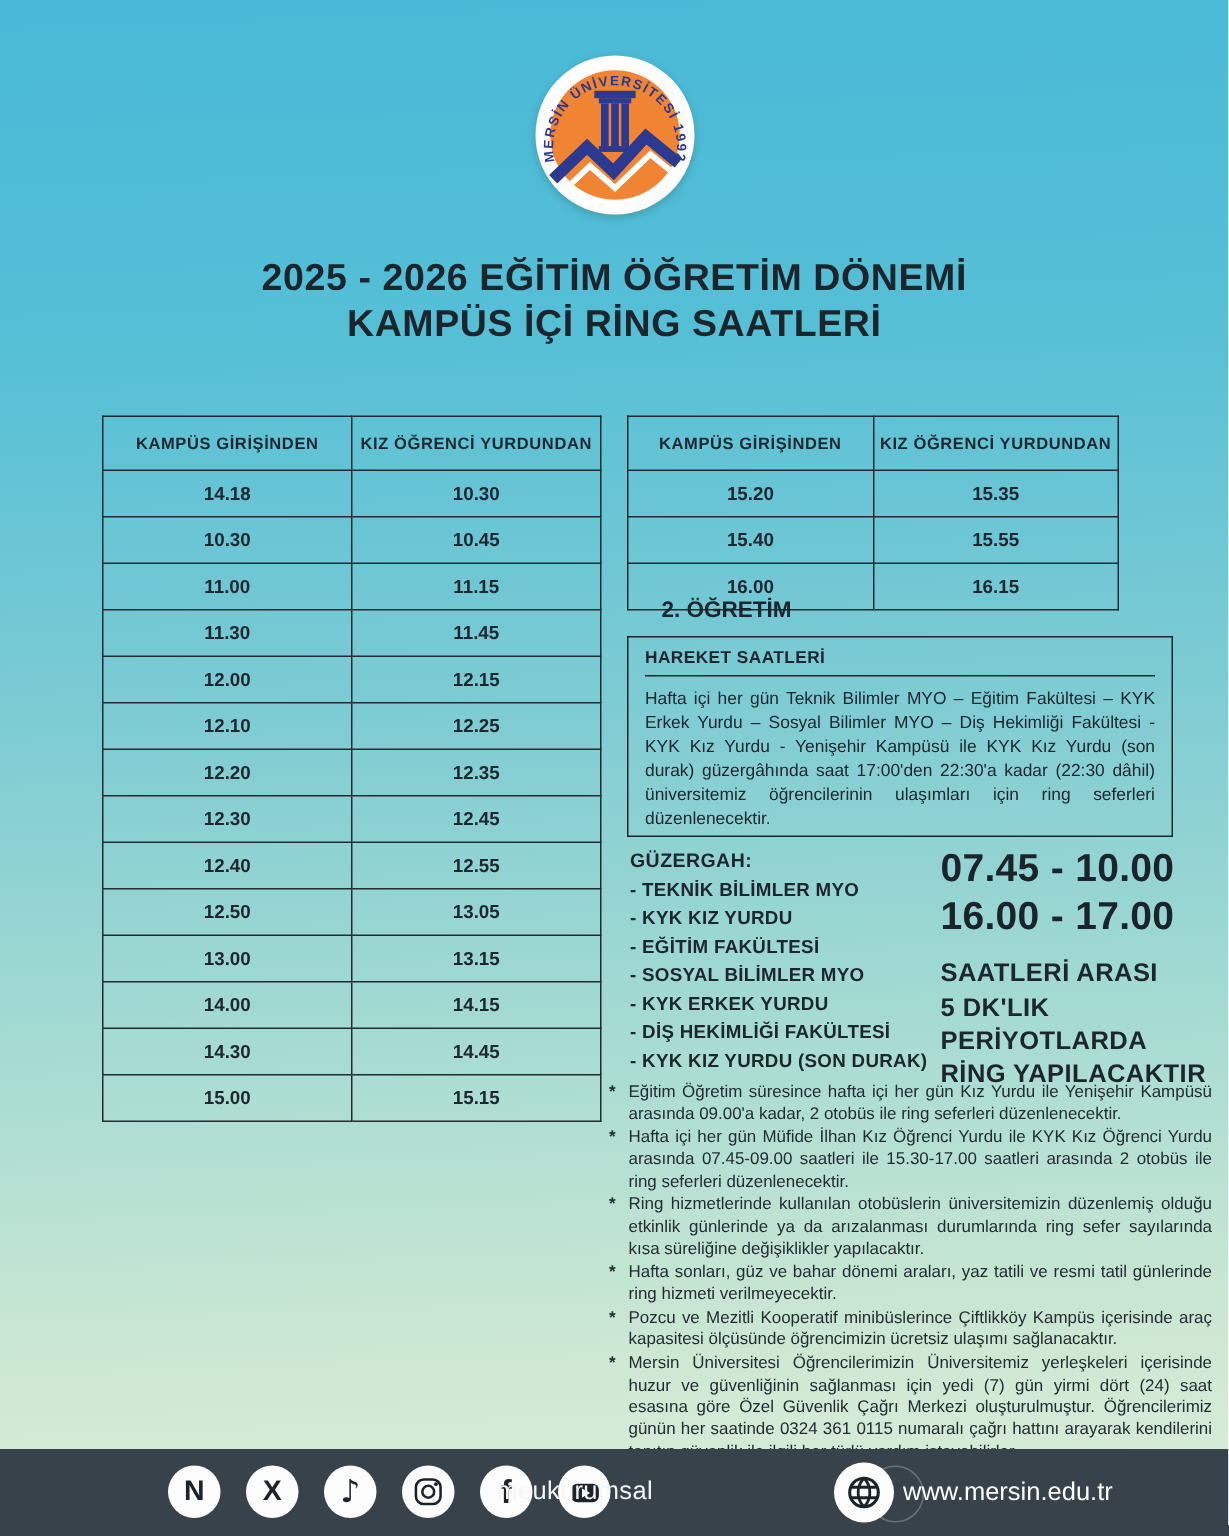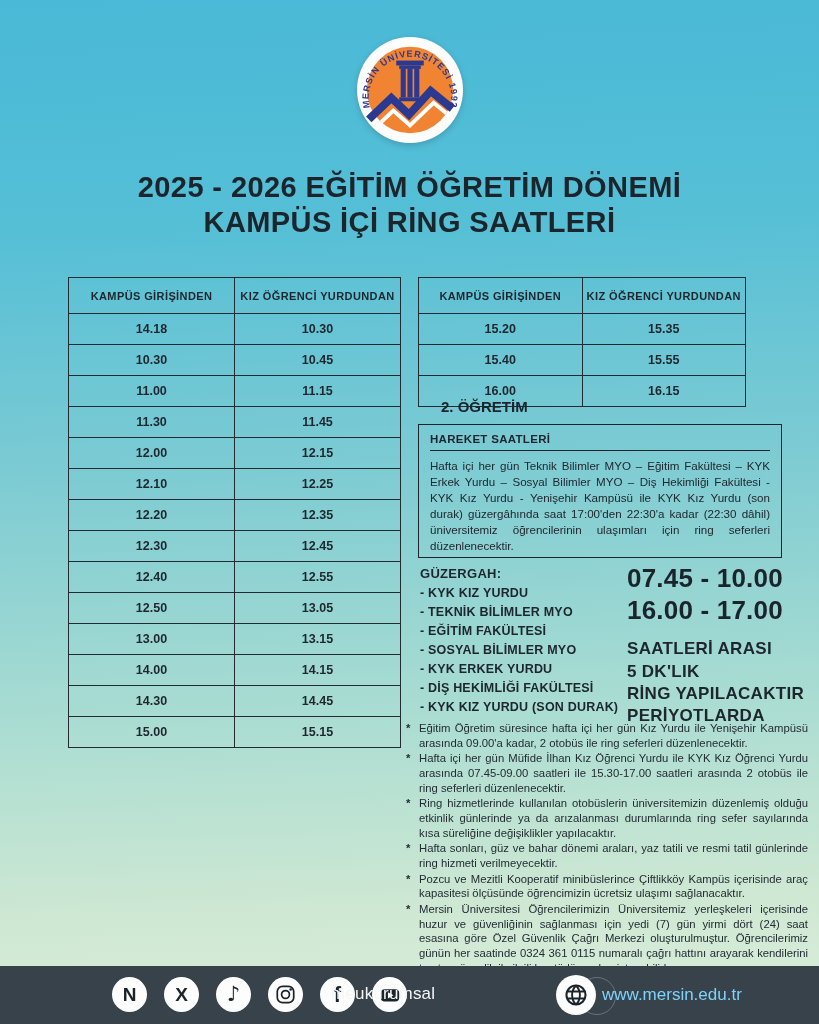--- a/index.html
+++ b/index.html
@@ -9,21 +9,21 @@
     overflow:hidden;
     font-family:"Liberation Sans",sans-serif;
     background:linear-gradient(178deg,#49b9d7 0%,#55bfd6 22%,#7ccbd3 45%,#a8dcd2 68%,#cfe8d3 88%,#d9eedd 100%);
     color:#1d252d;
   }
   
   .logo{position:absolute;left:356px;top:36px;width:108px;height:108px;filter:drop-shadow(0 2px 3px rgba(0,0,0,.18));}
   
   .title{
     position:absolute;top:170px;left:0;width:100%;
-    text-align:center;font-weight:700;font-size:29px;line-height:1.22;
+    text-align:center;font-weight:700;font-size:25px;line-height:1.22;
     letter-spacing:.4px;color:#1c242c;
   }
   
   table.sched{
     position:absolute;border-collapse:collapse;table-layout:fixed;
     background:transparent;
   }
   table.sched th,table.sched td{
     border:1px solid #222b31;text-align:center;vertical-align:middle;
     color:#1e262e;
@@ -59,21 +59,21 @@
     width:35px;height:35px;border-radius:50%;background:#fdfdfd;
     display:flex;align-items:center;justify-content:center;
     color:#1c242b;font-weight:700;
   }
   .icon-letter{font-size:19px;line-height:1;}
   .icon-note{font-size:21px;line-height:1;font-family:"DejaVu Sans",sans-serif;}
   .handle{position:absolute;left:331px;top:18px;color:#f4f6f7;font-size:17px;letter-spacing:.2px;}
   .web-group{position:absolute;left:556px;top:9px;display:flex;align-items:center;}
   .ghost-circle{position:absolute;left:22px;top:2px;width:36px;height:36px;border-radius:50%;border:1px solid rgba(255,255,255,.25);}
   .globe-circle{width:40px;height:40px;border-radius:50%;background:#fdfdfd;display:flex;align-items:center;justify-content:center;position:relative;z-index:1;}
-  .website{color:#7dd3fc;font-size:17px;margin-left:6px;position:relative;z-index:1;}
+  .website{color:#ffffff;font-size:17px;margin-left:6px;position:relative;z-index:1;}
 </style>
 </head>
 <body>
 
 <div class="page">
 
   <svg class="logo" viewBox="0 0 110 110">
     <defs>
       <path id="arc" d="M 15,76 A 42,42 0 1 1 95,76" fill="none"></path>
       <clipPath id="clipOrange">
@@ -197,40 +197,40 @@
   <div class="shift-heading">2. ÖĞRETİM</div>
 
   <div class="hareket-box">
     <div class="box-title">HAREKET SAATLERİ</div>
     <div class="box-text">Hafta içi her gün Teknik Bilimler MYO – Eğitim Fakültesi – KYK Erkek Yurdu – Sosyal Bilimler MYO – Diş Hekimliği Fakültesi - KYK Kız Yurdu - Yenişehir Kampüsü ile KYK Kız Yurdu (son durak) güzergâhında saat 17:00'den 22:30'a kadar (22:30 dâhil) üniversitemiz öğrencilerinin ulaşımları için ring seferleri düzenlenecektir.</div>
   </div>
 
   <div class="route">
     <div class="route-title">GÜZERGAH:</div>
     <ul class="route-list" id="route-list">
+        <li>- TEKNİK BİLİMLER MYO</li>
         <li>- KYK KIZ YURDU</li>
-        <li>- TEKNİK BİLİMLER MYO</li>
         <li>- EĞİTİM FAKÜLTESİ</li>
         <li>- SOSYAL BİLİMLER MYO</li>
         <li>- KYK ERKEK YURDU</li>
         <li>- DİŞ HEKİMLİĞİ FAKÜLTESİ</li>
         <li>- KYK KIZ YURDU (SON DURAK)</li>
       </ul>
   </div>
 
   <div class="interval">
     <div class="big">
       <div>07.45 - 10.00</div>
       <div>16.00 - 17.00</div>
     </div>
     <div class="sub" id="interval-sub">
         <div>SAATLERİ ARASI</div>
         <div>5 DK'LIK</div>
+        <div>PERİYOTLARDA</div>
         <div>RİNG YAPILACAKTIR</div>
-        <div>PERİYOTLARDA</div>
       </div>
   </div>
 
   <ul class="footnotes" id="footnotes">
       <li><span class="star">*</span><span>Eğitim Öğretim süresince hafta içi her gün Kız Yurdu ile Yenişehir Kampüsü arasında 09.00'a kadar, 2 otobüs ile ring seferleri düzenlenecektir.</span></li>
       <li><span class="star">*</span><span>Hafta içi her gün Müfide İlhan Kız Öğrenci Yurdu ile KYK Kız Öğrenci Yurdu arasında 07.45-09.00 saatleri ile 15.30-17.00 saatleri arasında 2 otobüs ile ring seferleri düzenlenecektir.</span></li>
       <li><span class="star">*</span><span>Ring hizmetlerinde kullanılan otobüslerin üniversitemizin düzenlemiş olduğu etkinlik günlerinde ya da arızalanması durumlarında ring sefer sayılarında kısa süreliğine değişiklikler yapılacaktır.</span></li>
       <li><span class="star">*</span><span>Hafta sonları, güz ve bahar dönemi araları, yaz tatili ve resmi tatil günlerinde ring hizmeti verilmeyecektir.</span></li>
       <li><span class="star">*</span><span>Pozcu ve Mezitli Kooperatif minibüslerince Çiftlikköy Kampüs içerisinde araç kapasitesi ölçüsünde öğrencimizin ücretsiz ulaşımı sağlanacaktır.</span></li>
       <li><span class="star">*</span><span>Mersin Üniversitesi Öğrencilerimizin Üniversitemiz yerleşkeleri içerisinde huzur ve güvenliğinin sağlanması için yedi (7) gün yirmi dört (24) saat esasına göre Özel Güvenlik Çağrı Merkezi oluşturulmuştur. Öğrencilerimiz günün her saatinde 0324 361 0115 numaralı çağrı hattını arayarak kendilerini tanıtıp güvenlik ile ilgili her türlü yardım isteyebilirler.</span></li>

